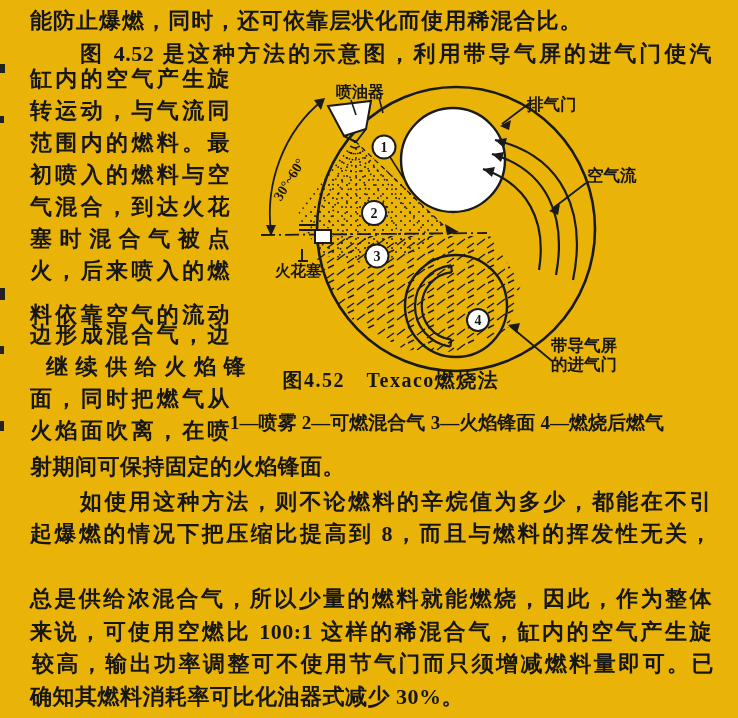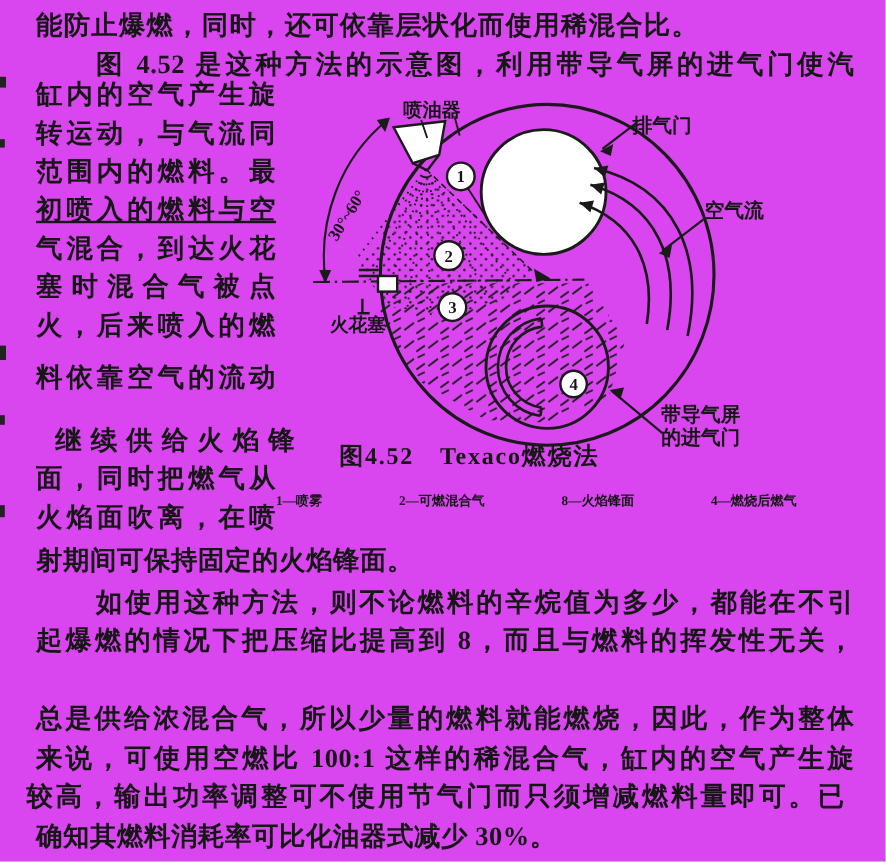--- a/index.html
+++ b/index.html
@@ -1,26 +1,26 @@
 <!DOCTYPE html>
 <html><head>
 <meta charset="utf-8">
 <style>
   html,body{margin:0;padding:0;background:#e8e8e8;}
   .page{
-    position:relative;width:738px;height:718px;background:#d946ef;overflow:hidden;
+    position:relative;width:738px;height:718px;background:#eab308;overflow:hidden;
     font-family:"Liberation Serif","DejaVu Serif",serif;
     color:#161616;font-weight:bold;
   }
   .ln{position:absolute;font-size:22px;line-height:30px;letter-spacing:.5px;}
   .j{text-align:justify;text-align-last:justify;}
   .caption{position:absolute;left:255px;top:367px;width:272px;text-align:center;
            font-size:20px;letter-spacing:1.5px;}
   .legend{position:absolute;left:230px;top:410px;width:434px;display:flex;
-          justify-content:space-between;font-size:11px;white-space:nowrap;}
+          justify-content:space-between;font-size:19px;white-space:nowrap;}
   .fig{position:absolute;left:255px;top:84px;width:483px;height:300px;}
   svg text{font-family:"Liberation Serif","DejaVu Serif",serif;font-weight:bold;fill:#161616;}
   .noise{position:absolute;background:#222;}
 </style>
 </head>
 <body>
 
 <div class="page">
 
   <div class="noise" style="left:0;top:64px;width:5px;height:9px;"></div>
@@ -28,43 +28,44 @@
   <div class="noise" style="left:0;top:288px;width:5px;height:12px;"></div>
   <div class="noise" style="left:0;top:346px;width:4px;height:8px;"></div>
   <div class="noise" style="left:0;top:421px;width:4px;height:10px;"></div>
 
   <div class="ln j" style="left:30px;top:6px;width:552px;">能防止爆燃，同时，还可依靠层状化而使用稀混合比。</div>
   <div class="ln j" style="left:80px;top:39px;width:632px;">图 4.52 是这种方法的示意图，利用带导气屏的进气门使汽</div>
 
   <div class="ln j" style="left:30px;top:64px;width:200px;">缸内的空气产生旋</div>
   <div class="ln j" style="left:30px;top:96px;width:200px;">转运动，与气流同</div>
   <div class="ln j" style="left:30px;top:128px;width:200px;">范围内的燃料。最</div>
-  <div class="ln j" style="left:30px;top:160px;width:200px;text-decoration:underline;">初喷入的燃料与空</div>
+  <div class="ln j" style="left:30px;top:160px;width:200px;">初喷入的燃料与空</div>
   <div class="ln j" style="left:30px;top:192px;width:200px;">气混合，到达火花</div>
   <div class="ln j" style="left:30px;top:224px;width:200px;">塞时混合气被点</div>
   <div class="ln j" style="left:30px;top:256px;width:200px;">火，后来喷入的燃</div>
   <div class="ln j" style="left:30px;top:288px;width:200px;margin-top:12px;">料依靠空气的流动</div>
+  <div class="ln j" style="left:30px;top:320px;width:200px;">边形成混合气，边</div>
   <div class="ln j" style="left:30px;top:352px;width:200px;margin-left:16px;">继续供给火焰锋</div>
   <div class="ln j" style="left:30px;top:416px;width:200px;">火焰面吹离，在喷</div>
   <div class="ln j" style="left:30px;top:384px;width:200px;">面，同时把燃气从</div>
 
   <div class="ln" style="left:30px;top:452px;width:682px;">射期间可保持固定的火焰锋面。</div>
 
   <div class="ln j" style="left:80px;top:487px;width:632px;">如使用这种方法，则不论燃料的辛烷值为多少，都能在不引</div>
   <div class="ln j" style="left:30px;top:519px;width:682px;">起爆燃的情况下把压缩比提高到 8，而且与燃料的挥发性无关，</div>
   <div class="ln j" style="left:30px;top:584px;width:682px;">总是供给浓混合气，所以少量的燃料就能燃烧，因此，作为整体</div>
   <div class="ln j" style="left:30px;top:617px;width:682px;">来说，可使用空燃比 100:1 这样的稀混合气，缸内的空气产生旋</div>
-  <div class="ln j" style="left:22px;top:649px;width:682px;">较高，输出功率调整可不使用节气门而只须增减燃料量即可。已</div>
+  <div class="ln j" style="left:32px;top:649px;width:682px;">较高，输出功率调整可不使用节气门而只须增减燃料量即可。已</div>
   <div class="ln" style="left:30px;top:682px;width:682px;">确知其燃料消耗率可比化油器式减少 30%。</div>
 
   <div class="caption">图4.52　Texaco燃烧法</div>
   <div class="legend">
     <span>1—喷雾</span>
     <span>2—可燃混合气</span>
-    <span>8—火焰锋面</span>
+    <span>3—火焰锋面</span>
     <span>4—燃烧后燃气</span>
   </div>
 
   <div class="fig">
   <svg width="483" height="300" viewBox="0 0 483 300">
     <defs>
       <pattern id="dots" width="9" height="9" patternUnits="userSpaceOnUse">
         <circle cx="2" cy="2" r="1" fill="#1a1a1a"></circle>
         <circle cx="6" cy="6" r="1" fill="#1a1a1a"></circle>
       </pattern>

